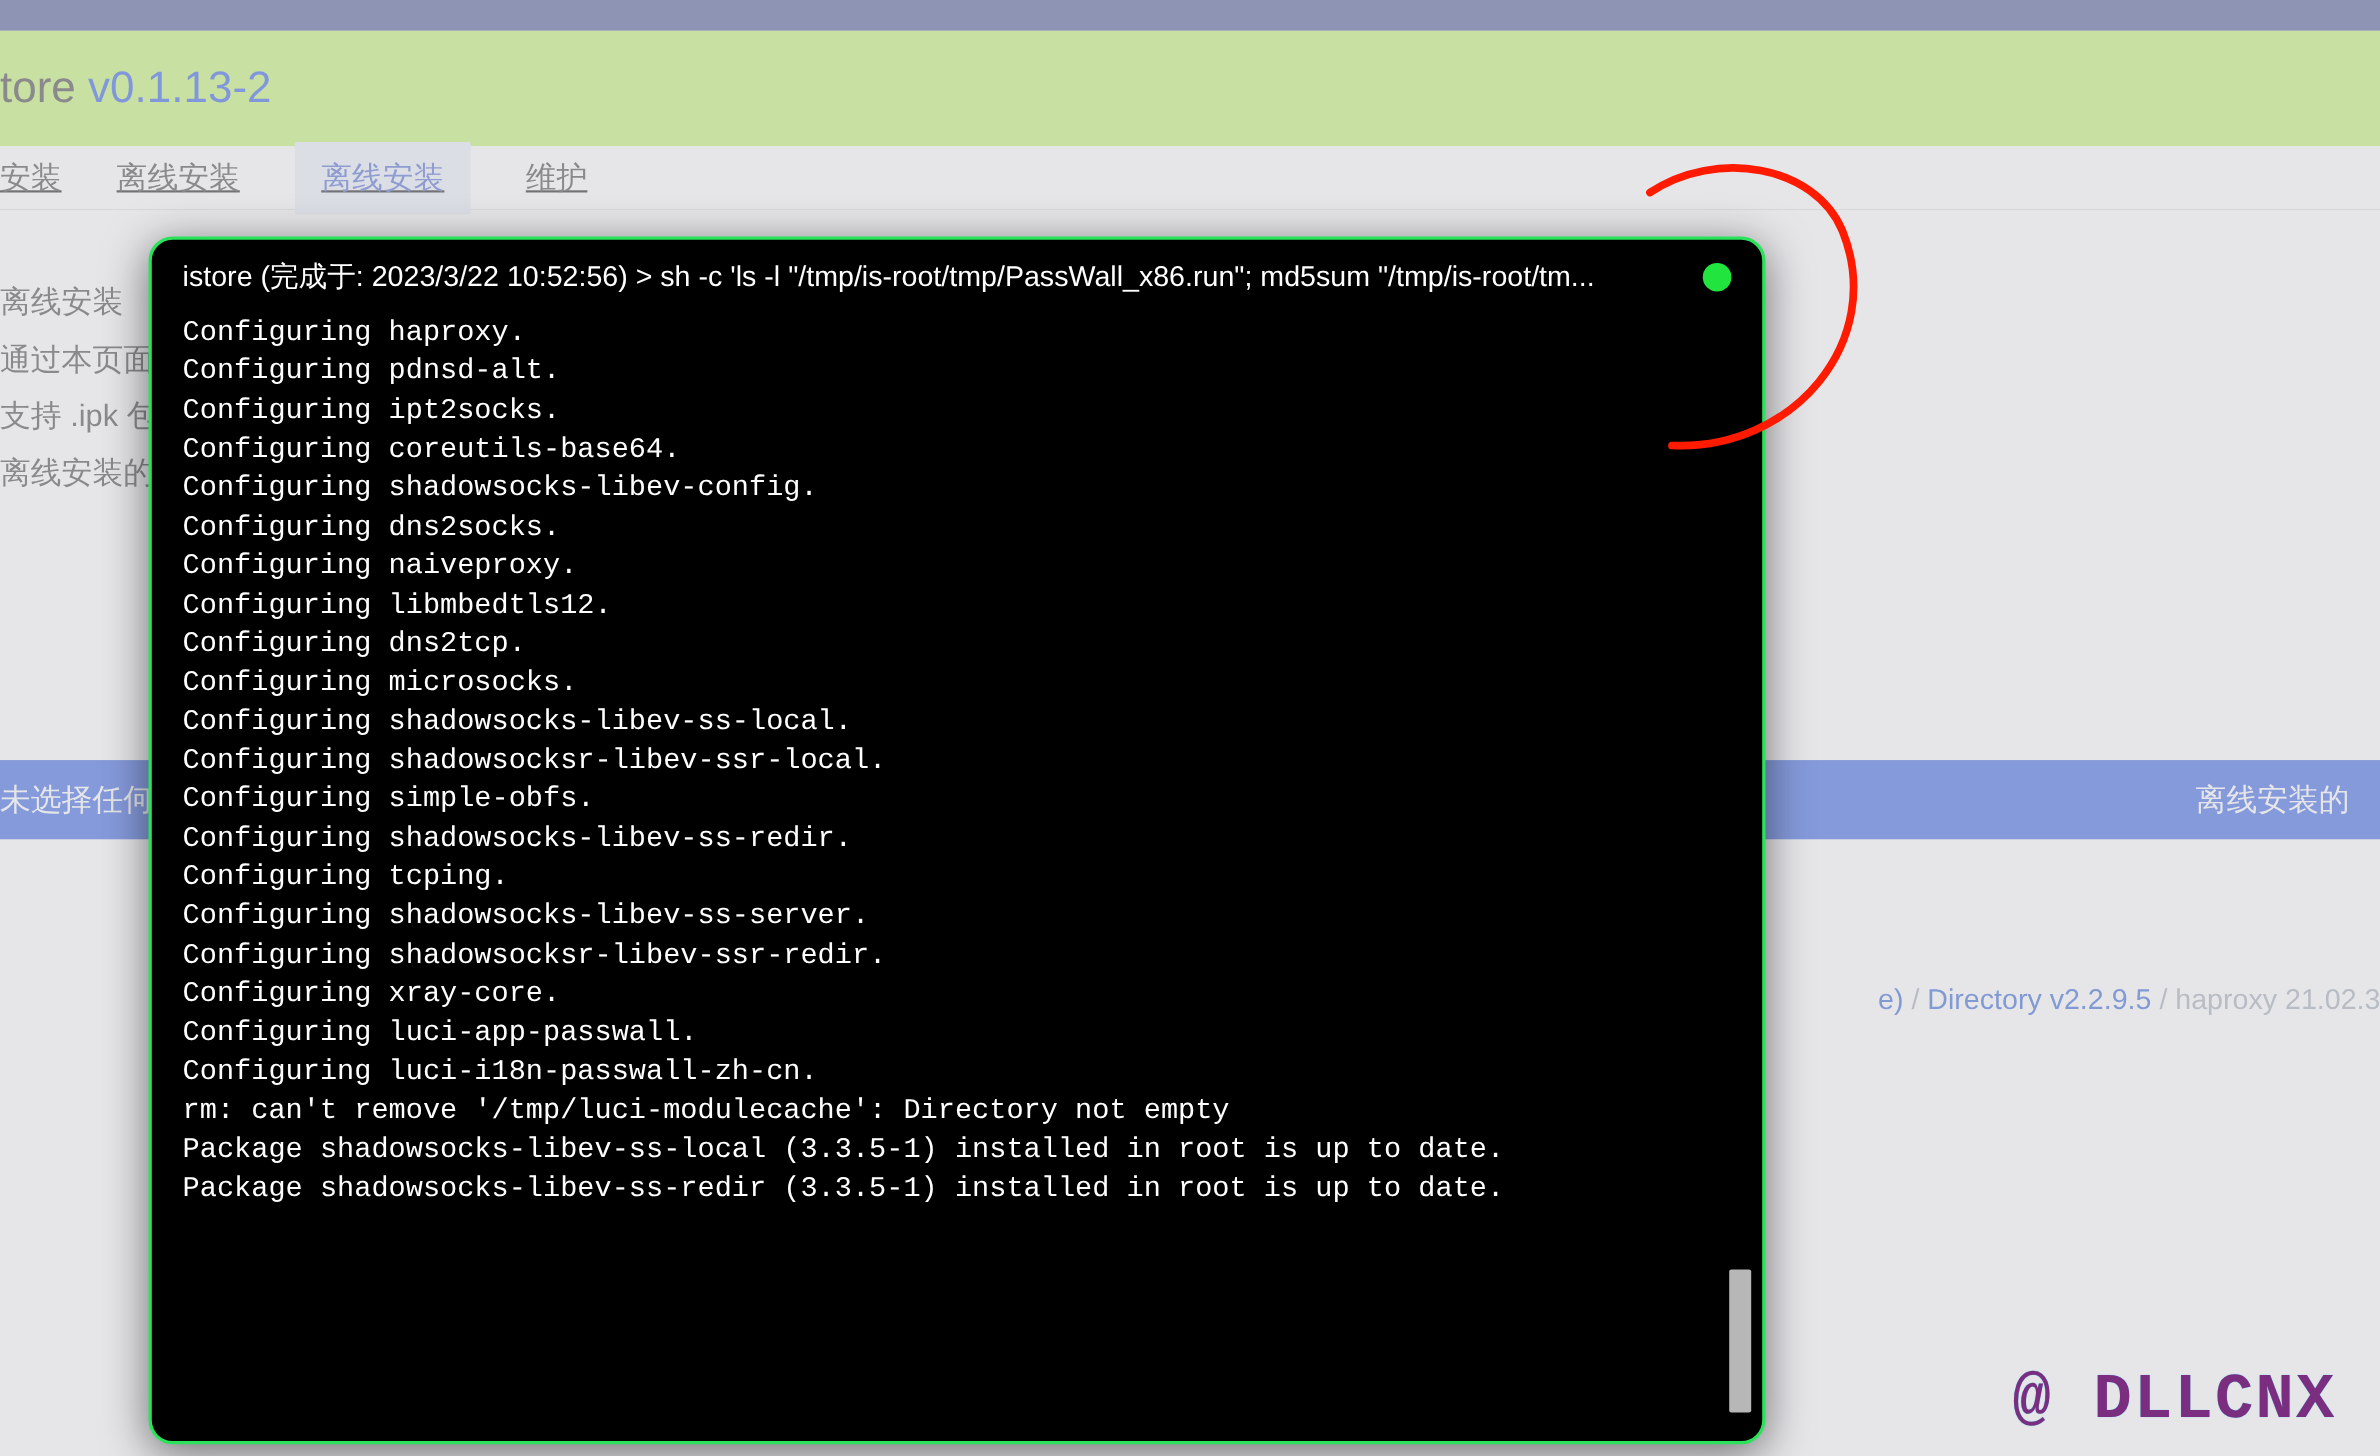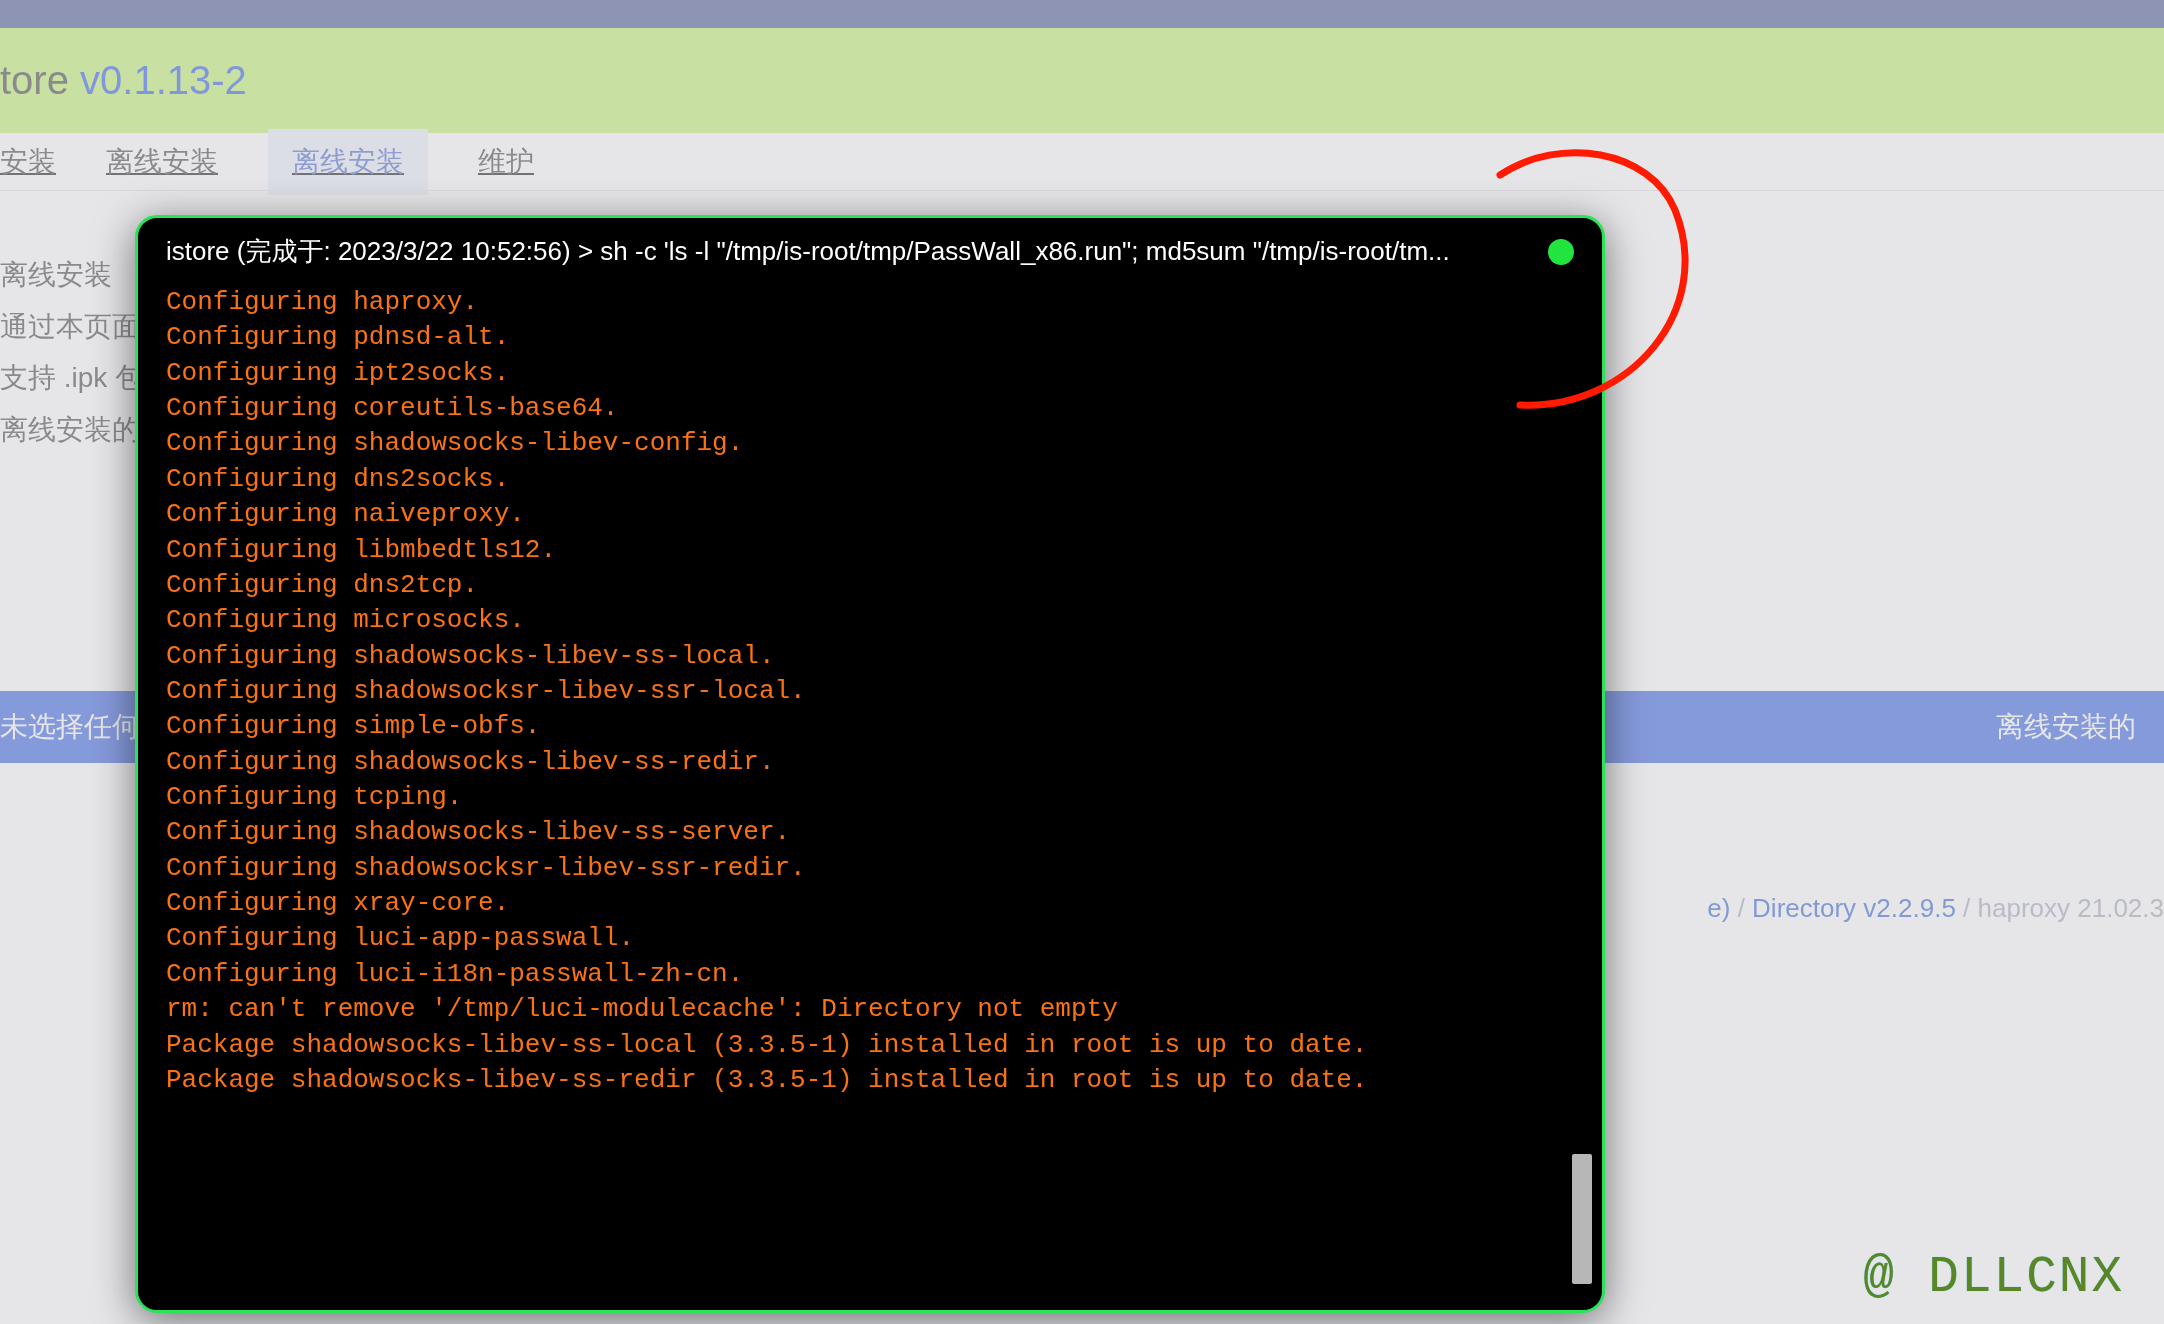--- a/index.html
+++ b/index.html
@@ -50,21 +50,21 @@
     font-size: 26px;
   }
   .term-title { white-space: nowrap; overflow: hidden; text-overflow: ellipsis; max-width: 1330px; font-family: Arial, "PingFang SC", sans-serif; }
   .status-dot { width: 26px; height: 26px; border-radius: 50%; background: #22e43e; flex: 0 0 auto; margin-left: 10px; }
   .term-body {
     font-family: "Menlo", "Consolas", "Courier New", monospace;
     font-size: 26px;
     line-height: 1.36;
     padding: 6px 28px 24px 28px;
     white-space: pre;
-    color: #f97316;
+    color: #ffffff;
     height: calc(100% - 62px);
     overflow: hidden;
     position: relative;
   }
   .term-scroll-thumb {
     position: absolute; right: 10px; bottom: 25px;
     width: 20px; height: 130px; background: #b7b7b7; border-radius: 2px;
   }
 
   
@@ -73,22 +73,22 @@
     left: 1460px; top: 140px;
     width: 260px; height: 270px;
     pointer-events: none;
   }
   .annot svg { width: 100%; height: 100%; overflow: visible; }
   .annot path { fill: none; stroke: #ff1a00; stroke-width: 7; stroke-linecap: round; }
 
   .watermark {
     position: absolute; right: 40px; bottom: 18px;
     font-family: "Consolas","Courier New",monospace;
-    font-size: 51px; letter-spacing: 2px;
-    color: #4d7c0f; font-weight: 400;
+    font-size: 58px; letter-spacing: 2px;
+    color: #701a75; font-weight: 700;
     text-shadow: 0 0 1px #35c2ea;
     opacity: 0.9;
   }
 </style>
 </head>
 <body>
 
 <div class="topbar"></div>
 
 <div class="titlebar">

